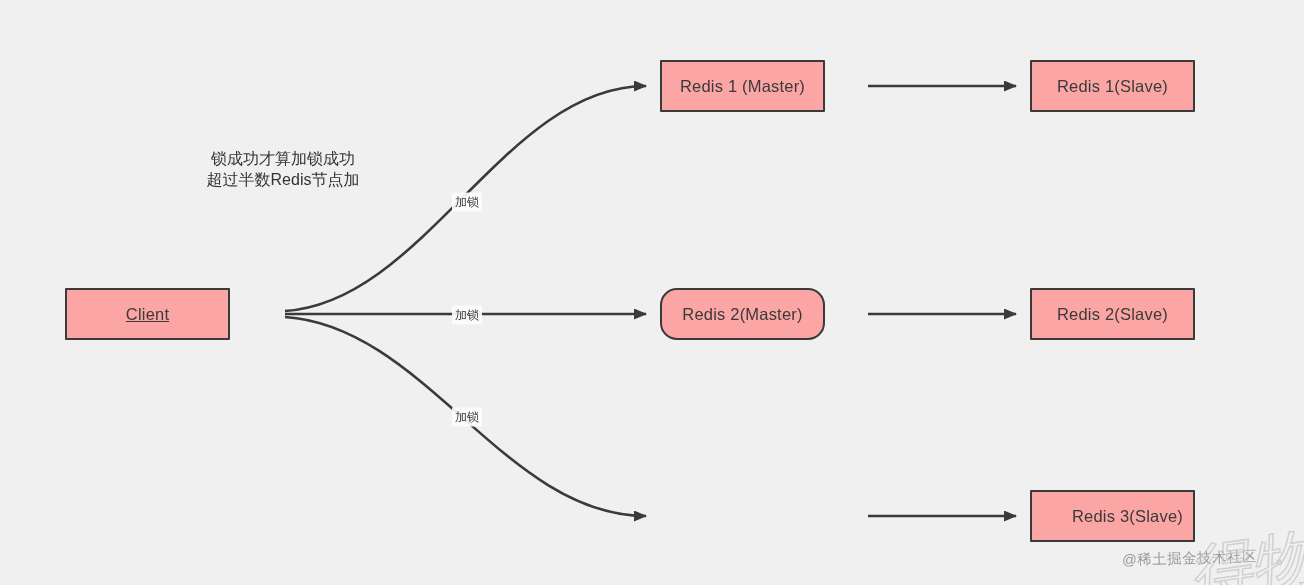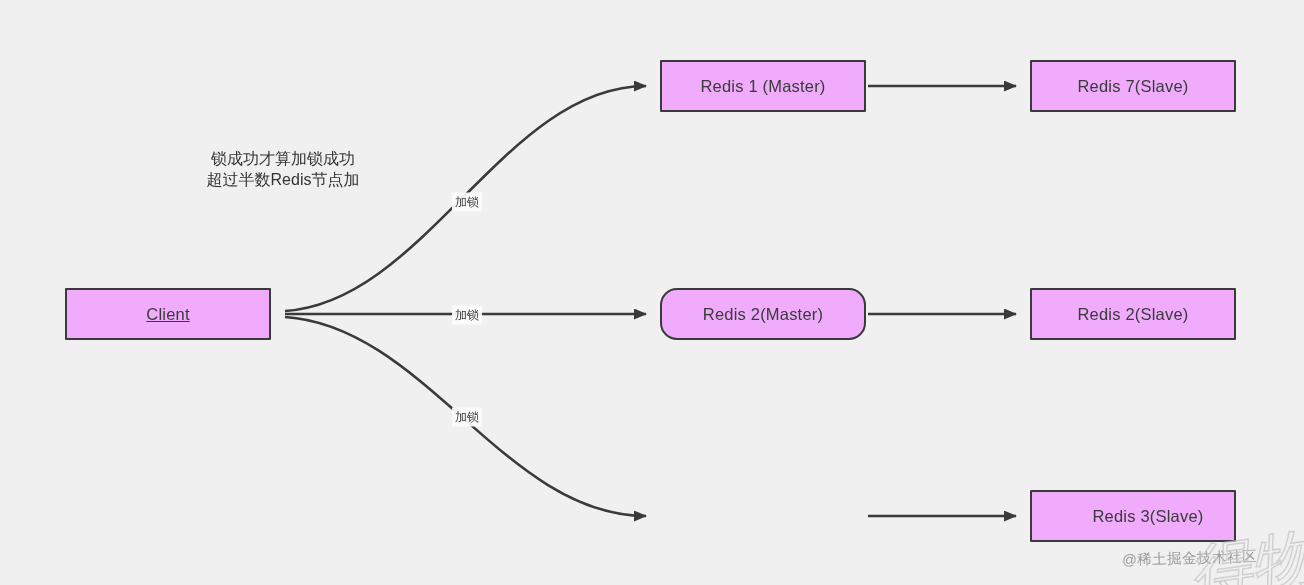--- a/index.html
+++ b/index.html
@@ -7,22 +7,22 @@
     position:relative;
     width:1304px;height:585px;
     background:#f0f0f0;
     overflow:hidden;
     font-family:"Liberation Sans","DejaVu Sans",sans-serif;
     color:#3a3a3a;
   }
   #edges{position:absolute;left:0;top:0;width:1304px;height:585px;}
   .node{
     position:absolute;
-    width:206px;height:52px;
-    background:#f0abfc;
+    width:165px;height:52px;
+    background:#fca5a5;
     border:2.5px solid #3a3a3a;
     border-radius:1px;
     display:flex;align-items:center;justify-content:center;
     font-size:16.5px;
     letter-spacing:.2px;
     box-sizing:border-box;
   }
   .node-client{left:65px;top:288px;text-decoration:underline;}
   .node-m1{left:660px;top:60px;}
   .node-m2{left:660px;top:288px;border-radius:17px;}
@@ -95,21 +95,21 @@
   </div>
 
   <div class="node node-m1">
     <span>Redis 1 (Master)</span>
   </div>
   <div class="node node-m2">
     <span>Redis 2(Master)</span>
   </div>
 
   <div class="node node-s1">
-    <span>Redis 7(Slave)</span>
+    <span>Redis 1(Slave)</span>
   </div>
   <div class="node node-s2">
     <span>Redis 2(Slave)</span>
   </div>
   <div class="node node-s3">
     <span>Redis 3(Slave)</span>
   </div>
 
   <div class="edge-label l1">加锁</div>
   <div class="edge-label l2">加锁</div>

